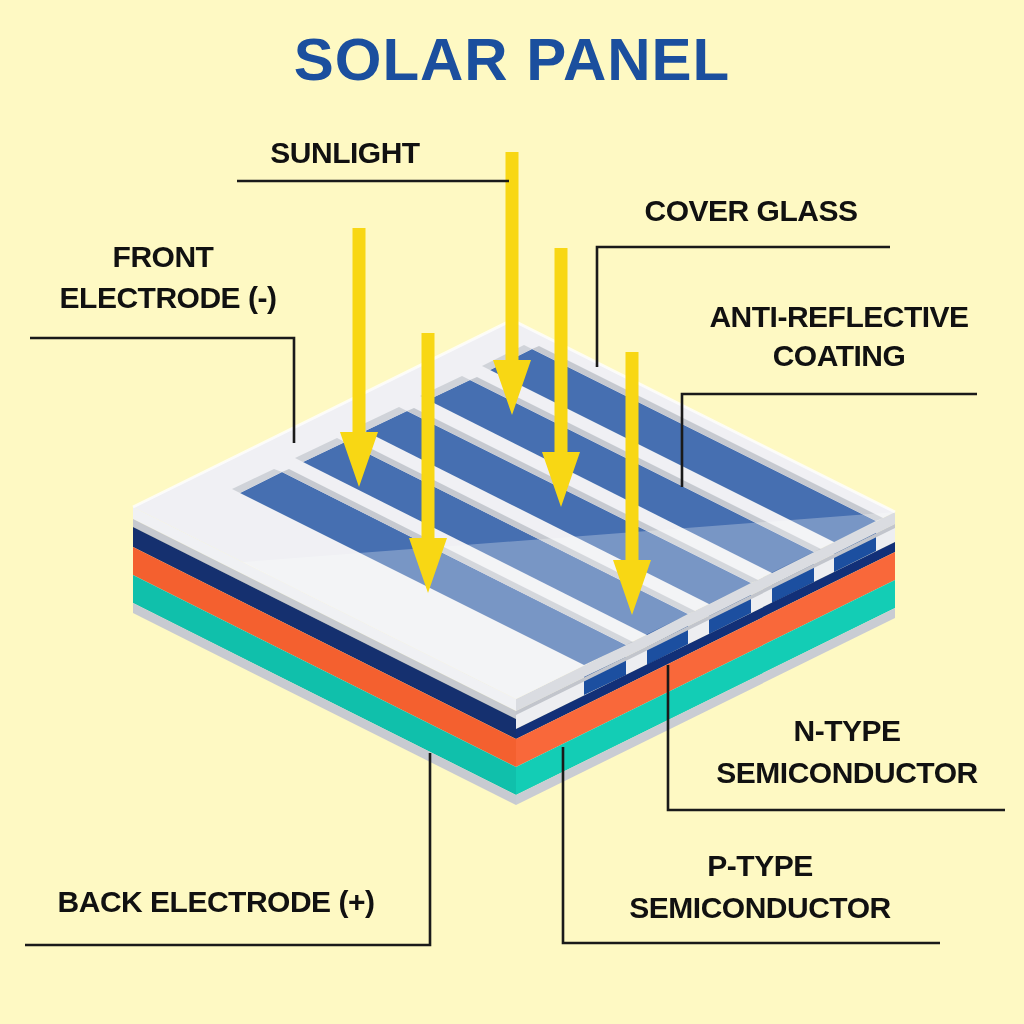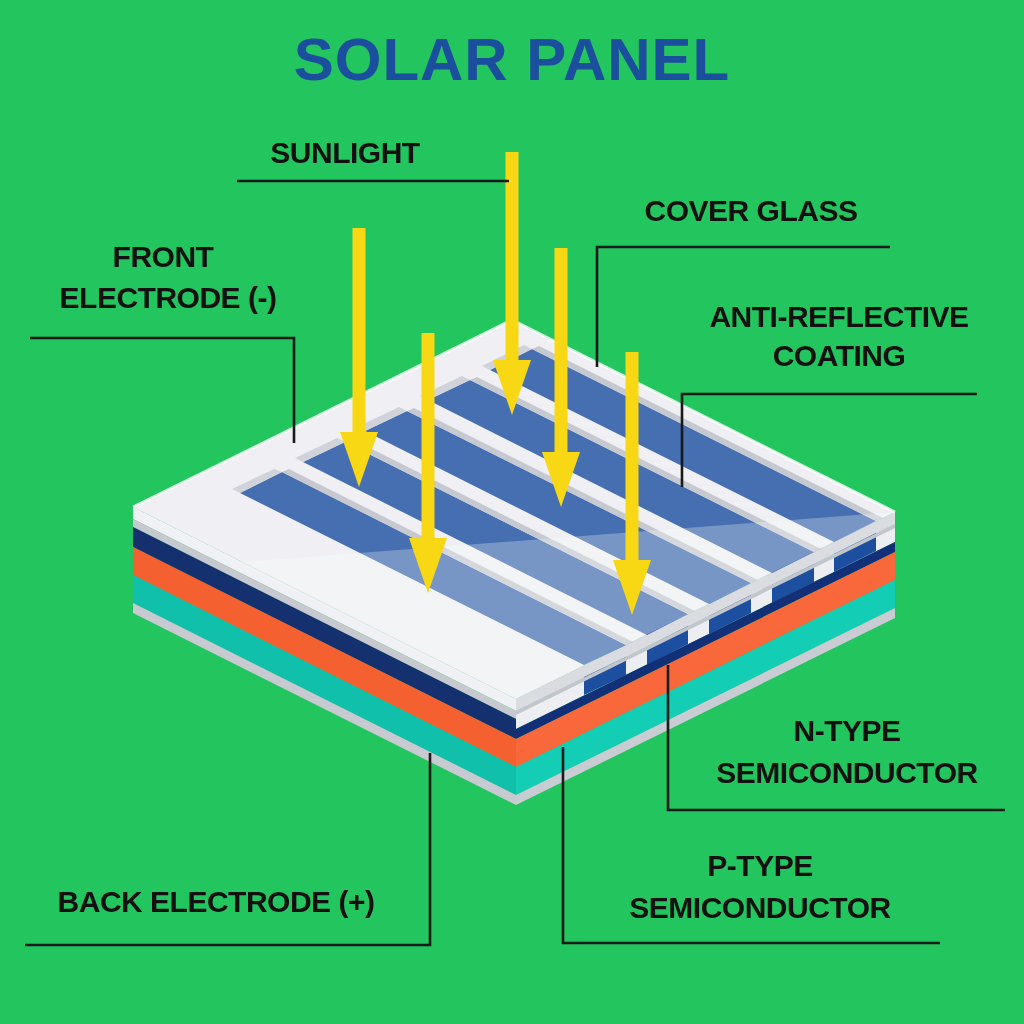--- a/index.html
+++ b/index.html
@@ -1,16 +1,16 @@
 <!DOCTYPE html>
 <html><head>
 <meta charset="utf-8">
 <style>
   html,body{margin:0;padding:0;background:#ffffff;}
-  .page{position:relative;width:1024px;height:1024px;background:#22c55e;overflow:hidden;
+  .page{position:relative;width:1024px;height:1024px;background:#fef9c3;overflow:hidden;
         font-family:"Liberation Sans", sans-serif;}
   svg{position:absolute;left:0;top:0;}
   .title-text{font-family:"Liberation Sans",sans-serif;font-weight:700;font-size:60px;letter-spacing:1px;}
   .label-text{font-family:"Liberation Sans",sans-serif;font-weight:700;font-size:30px;letter-spacing:-0.5px;fill:#111111;}
   .leader{fill:none;stroke:#1a1a1a;stroke-width:2.6;}
 </style>
 </head>
 <body>
 
 <div class="page">

